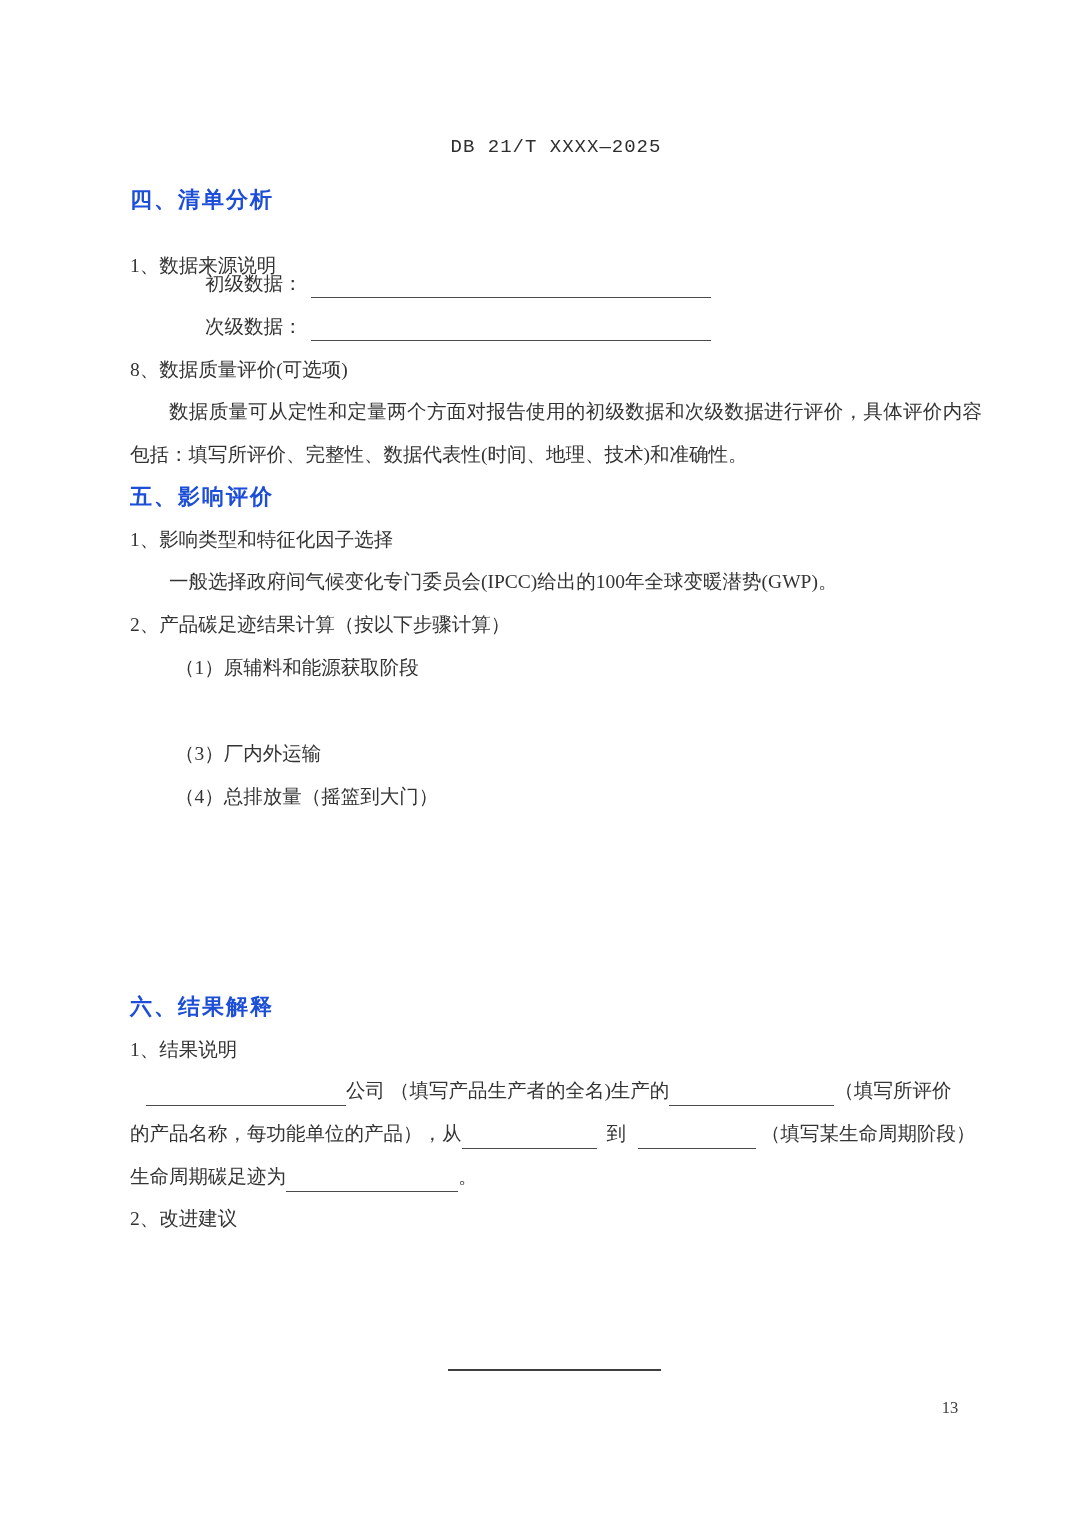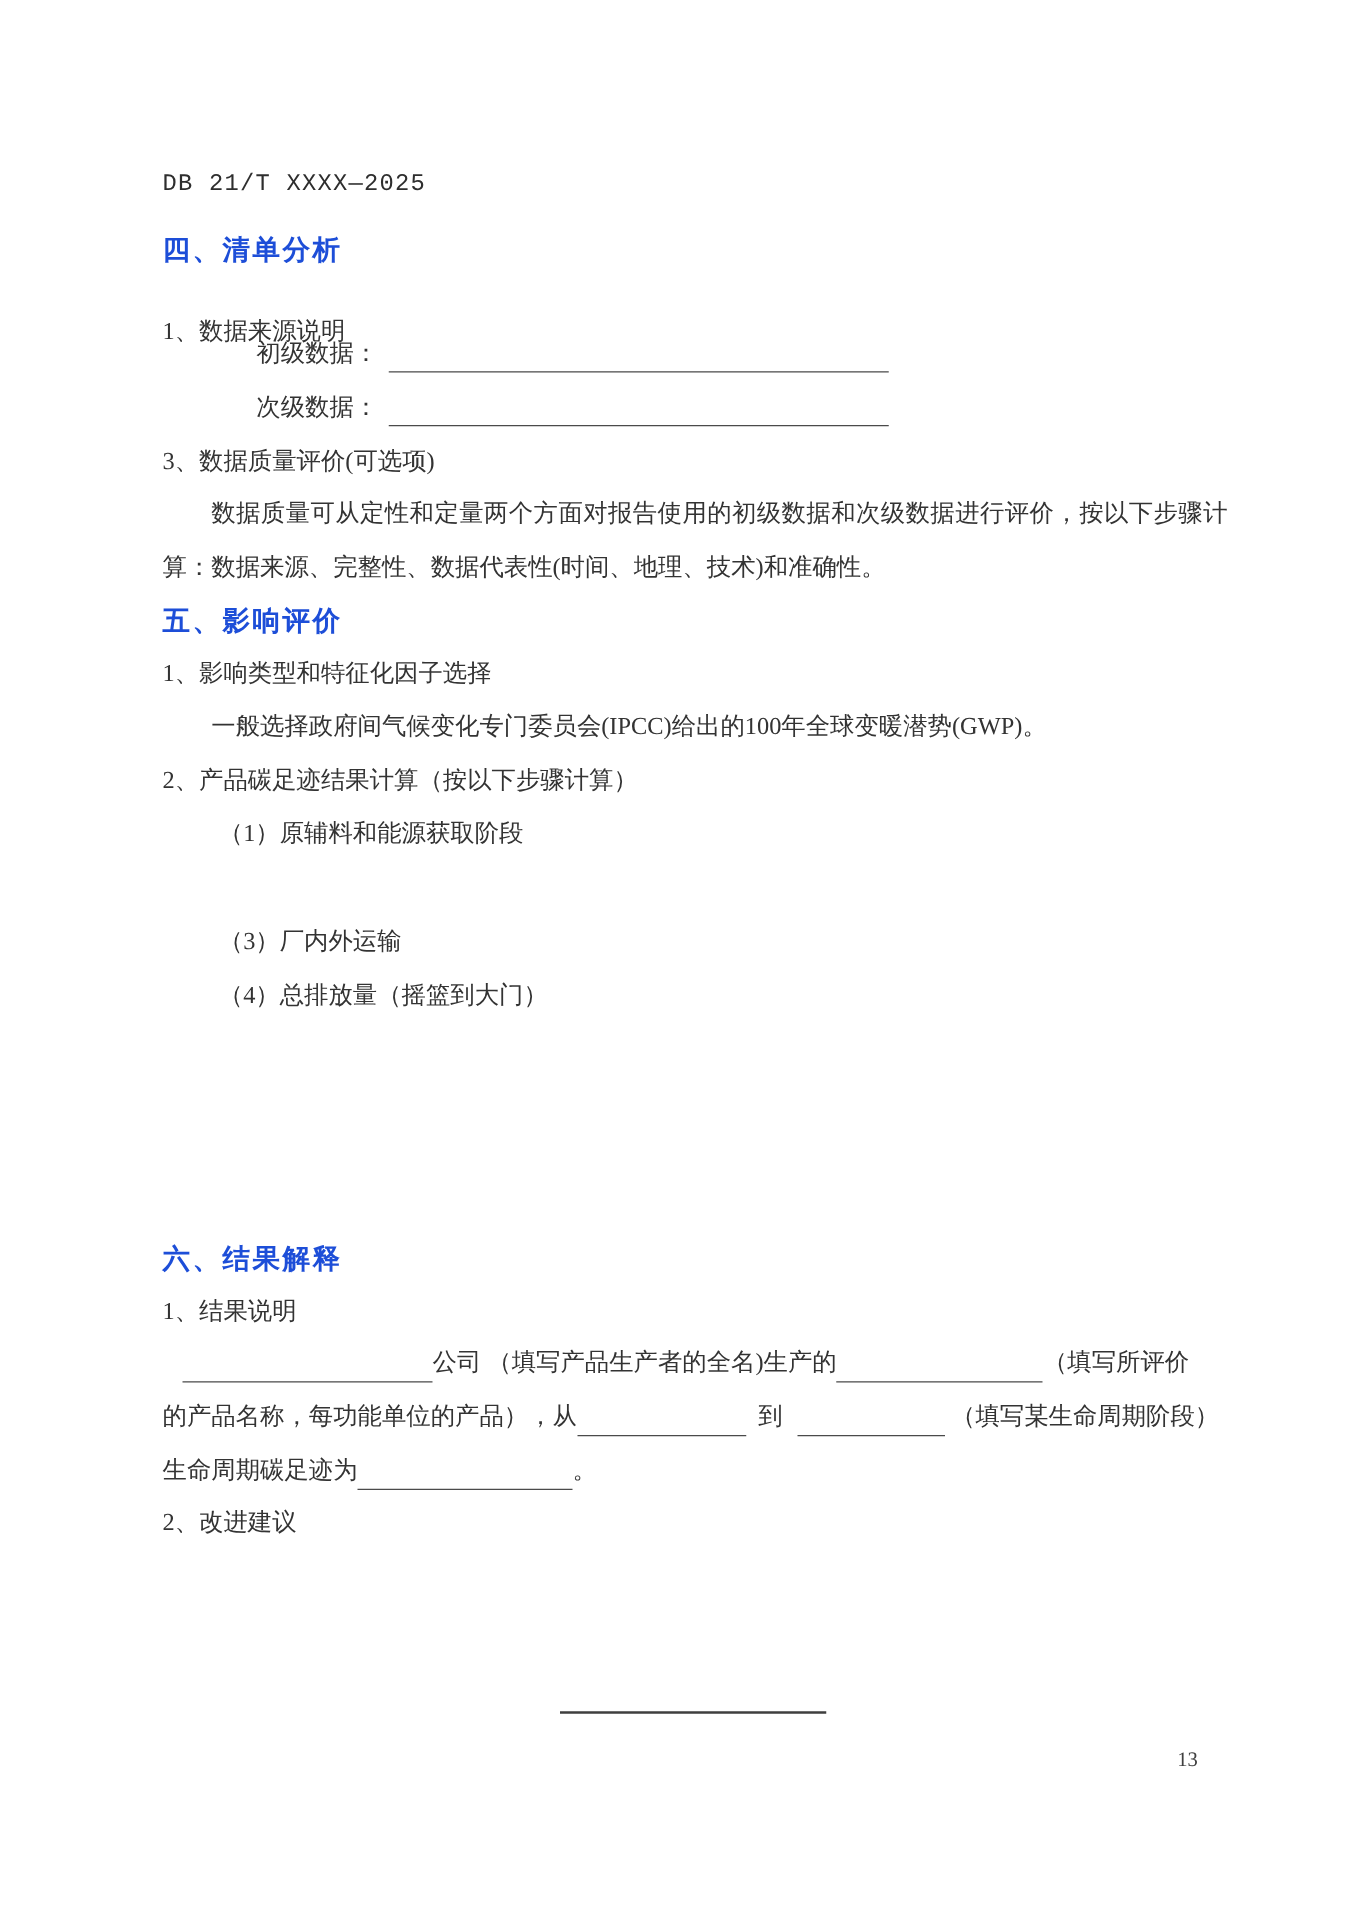--- a/index.html
+++ b/index.html
@@ -9,21 +9,21 @@
     background:#ffffff;
     font-family:"Liberation Serif","DejaVu Serif",serif;
     color:#333333;
     overflow:hidden;
   }
   .row{
     position:absolute;left:130px;width:852px;
     font-size:19.5px;line-height:28px;white-space:nowrap;
   }
   .doc-number{
-    text-align:left;
+    text-align:center;
     font-family:"Liberation Mono","DejaVu Sans Mono",monospace;
     font-size:19px;letter-spacing:1px;color:#2e2e2e;
   }
   .heading{
     font-family:"Liberation Sans","DejaVu Sans",sans-serif;
     font-weight:bold;font-size:22px;color:#1d4ed8;letter-spacing:2px;
   }
   .para{
     white-space:normal;text-align:justify;text-indent:2em;
     line-height:43px;
@@ -66,23 +66,23 @@
   <div class="row" style="top:228px;margin-top:24px;">1、数据来源说明</div>
 
   <div class="row label-indent" style="top:270px;">
     <span>初级数据：</span><span class="blank w400"></span>
   </div>
 
   <div class="row label-indent" style="top:313px;">
     <span>次级数据：</span><span class="blank w400"></span>
   </div>
 
-  <div class="row" style="top:356px;">3、数据质量评价(可选项)</div>
+  <div class="row" style="top:356px;">8、数据质量评价(可选项)</div>
 
-  <div class="row para" style="top:390px;">数据质量可从定性和定量两个方面对报告使用的初级数据和次级数据进行评价，按以下步骤计算：数据来源、完整性、数据代表性(时间、地理、技术)和准确性。</div>
+  <div class="row para" style="top:390px;">数据质量可从定性和定量两个方面对报告使用的初级数据和次级数据进行评价，具体评价内容包括：填写所评价、完整性、数据代表性(时间、地理、技术)和准确性。</div>
 
   <div class="row heading" style="top:483px;">五、影响评价</div>
 
   <div class="row" style="top:526px;">1、影响类型和特征化因子选择</div>
 
   <div class="row indent1" style="top:568px;">一般选择政府间气候变化专门委员会(IPCC)给出的100年全球变暖潜势(GWP)。</div>
 
   <div class="row" style="top:611px;">2、产品碳足迹结果计算（按以下步骤计算）</div>
 
   <div class="row indent2" style="top:654px;">（1）原辅料和能源获取阶段</div>

